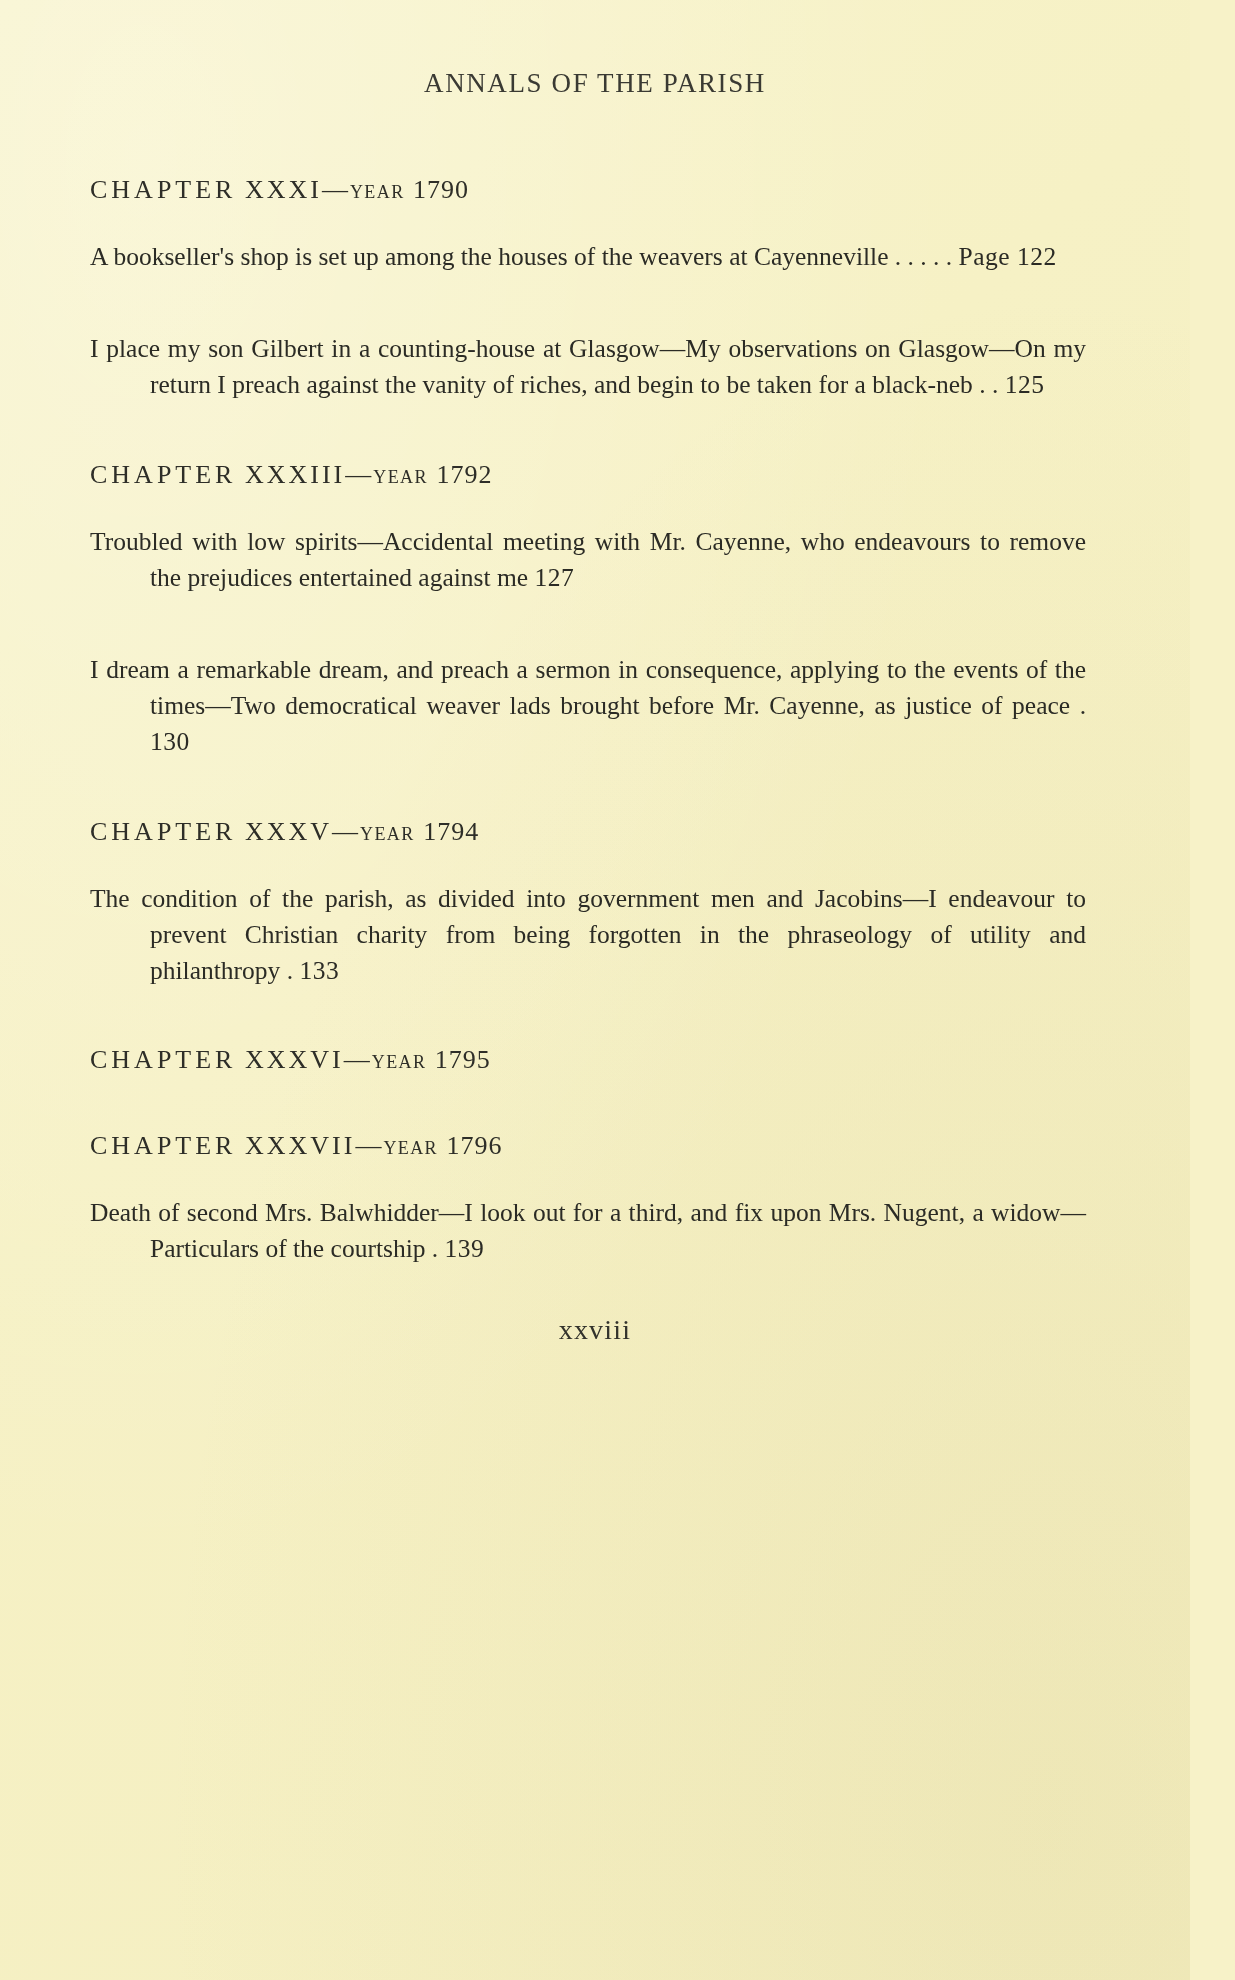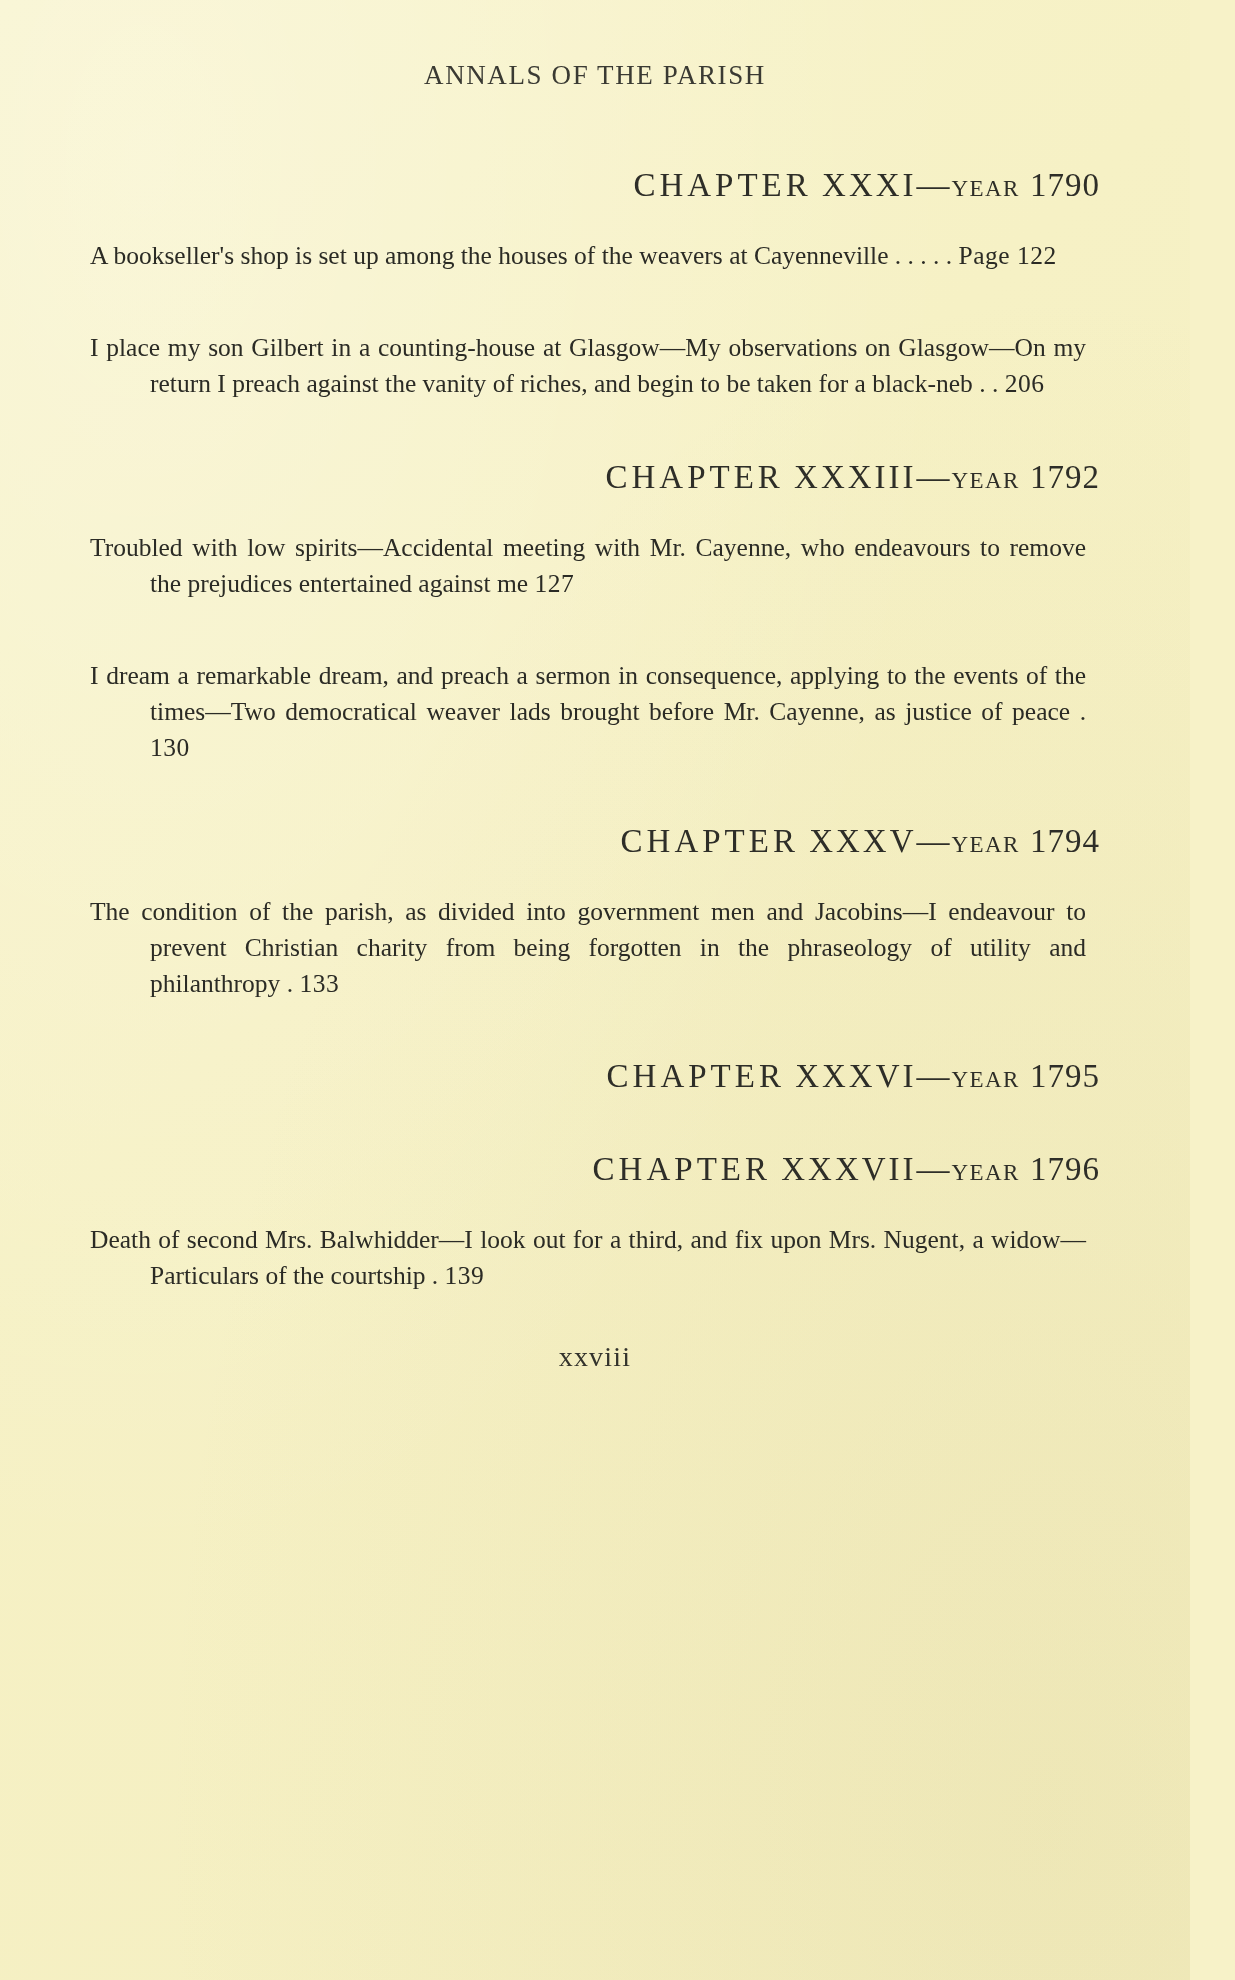--- a/index.html
+++ b/index.html
@@ -13,21 +13,21 @@
     font-family: "Liberation Serif", serif;
     color: #2a2a26;
     overflow: hidden;
   }
   .page {
     position: relative;
     width: 1190px;
     height: 1980px;
     background: linear-gradient(135deg, #f8f4cd 0%, #f6f1c5 40%, #f4eec0 100%);
     box-sizing: border-box;
-    padding: 0;
+    padding: 8px;
   }
   
   .page::after {
     content: "";
     position: absolute;
     inset: 0;
     pointer-events: none;
     background:
       radial-gradient(ellipse at 12% 8%, rgba(255,255,255,0.25), rgba(255,255,255,0) 55%),
       radial-gradient(ellipse at 88% 92%, rgba(180,165,90,0.10), rgba(180,165,90,0) 60%);
@@ -45,22 +45,22 @@
     letter-spacing: 1.6px;
     color: #3a3a33;
     margin-bottom: 76px;
     font-variant: small-caps;
     text-transform: uppercase;
   }
   .entry {
     margin-bottom: 56px;
   }
   .chapter-head {
-    text-align: right;
-    font-size: 33px;
+    text-align: left;
+    font-size: 26px;
     letter-spacing: 2.0px;
     color: #2e2e28;
     margin: 0 0 34px 0;
     white-space: nowrap;
   }
   .chapter-head .ch-word {
     letter-spacing: 4px;
   }
   .chapter-head .ch-num {
     letter-spacing: 3px;
@@ -124,21 +124,21 @@
       </div>
       <p class="desc hanging"><span>A bookseller's shop is set up among the houses of the weavers at Cayenneville</span>
         <span class="leader-dots">.      .      .      .      .</span>
         <span class="pg"><span>Page </span><span>122</span></span>
       </p>
     </div>
 
     <div class="entry">
       <p class="desc hanging"><span>I place my son Gilbert in a counting-house at Glasgow—My observations on Glasgow—On my return I preach against the vanity of riches, and begin to be taken for a black-neb</span>
         <span class="leader-dots">.      .</span>
-        <span class="pg"><span></span><span>206</span></span>
+        <span class="pg"><span></span><span>125</span></span>
       </p>
     </div>
 
     <div class="entry">
       <div class="chapter-head">
         <span class="ch-word">CHAPTER</span>
         <span class="ch-num">XXXIII</span><span>—</span><span class="yr-word">Year</span>
         <span class="yr-num">1792</span>
       </div>
       <p class="desc hanging"><span>Troubled with low spirits—Accidental meeting with Mr. Cayenne, who endeavours to remove the prejudices entertained against me</span>

